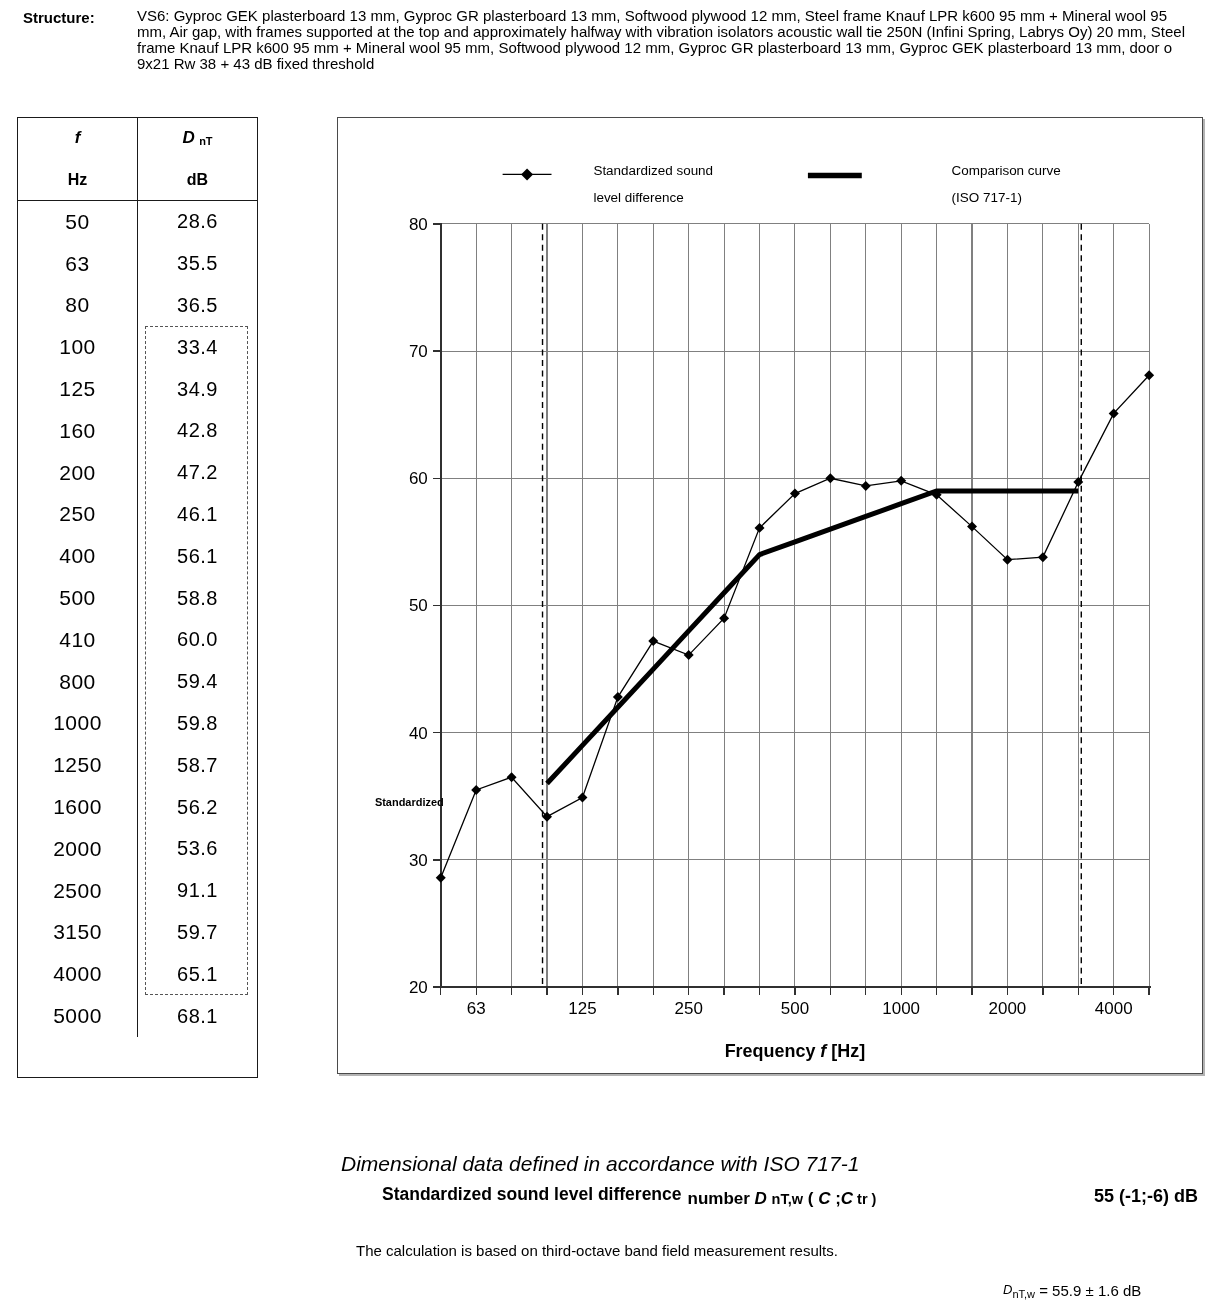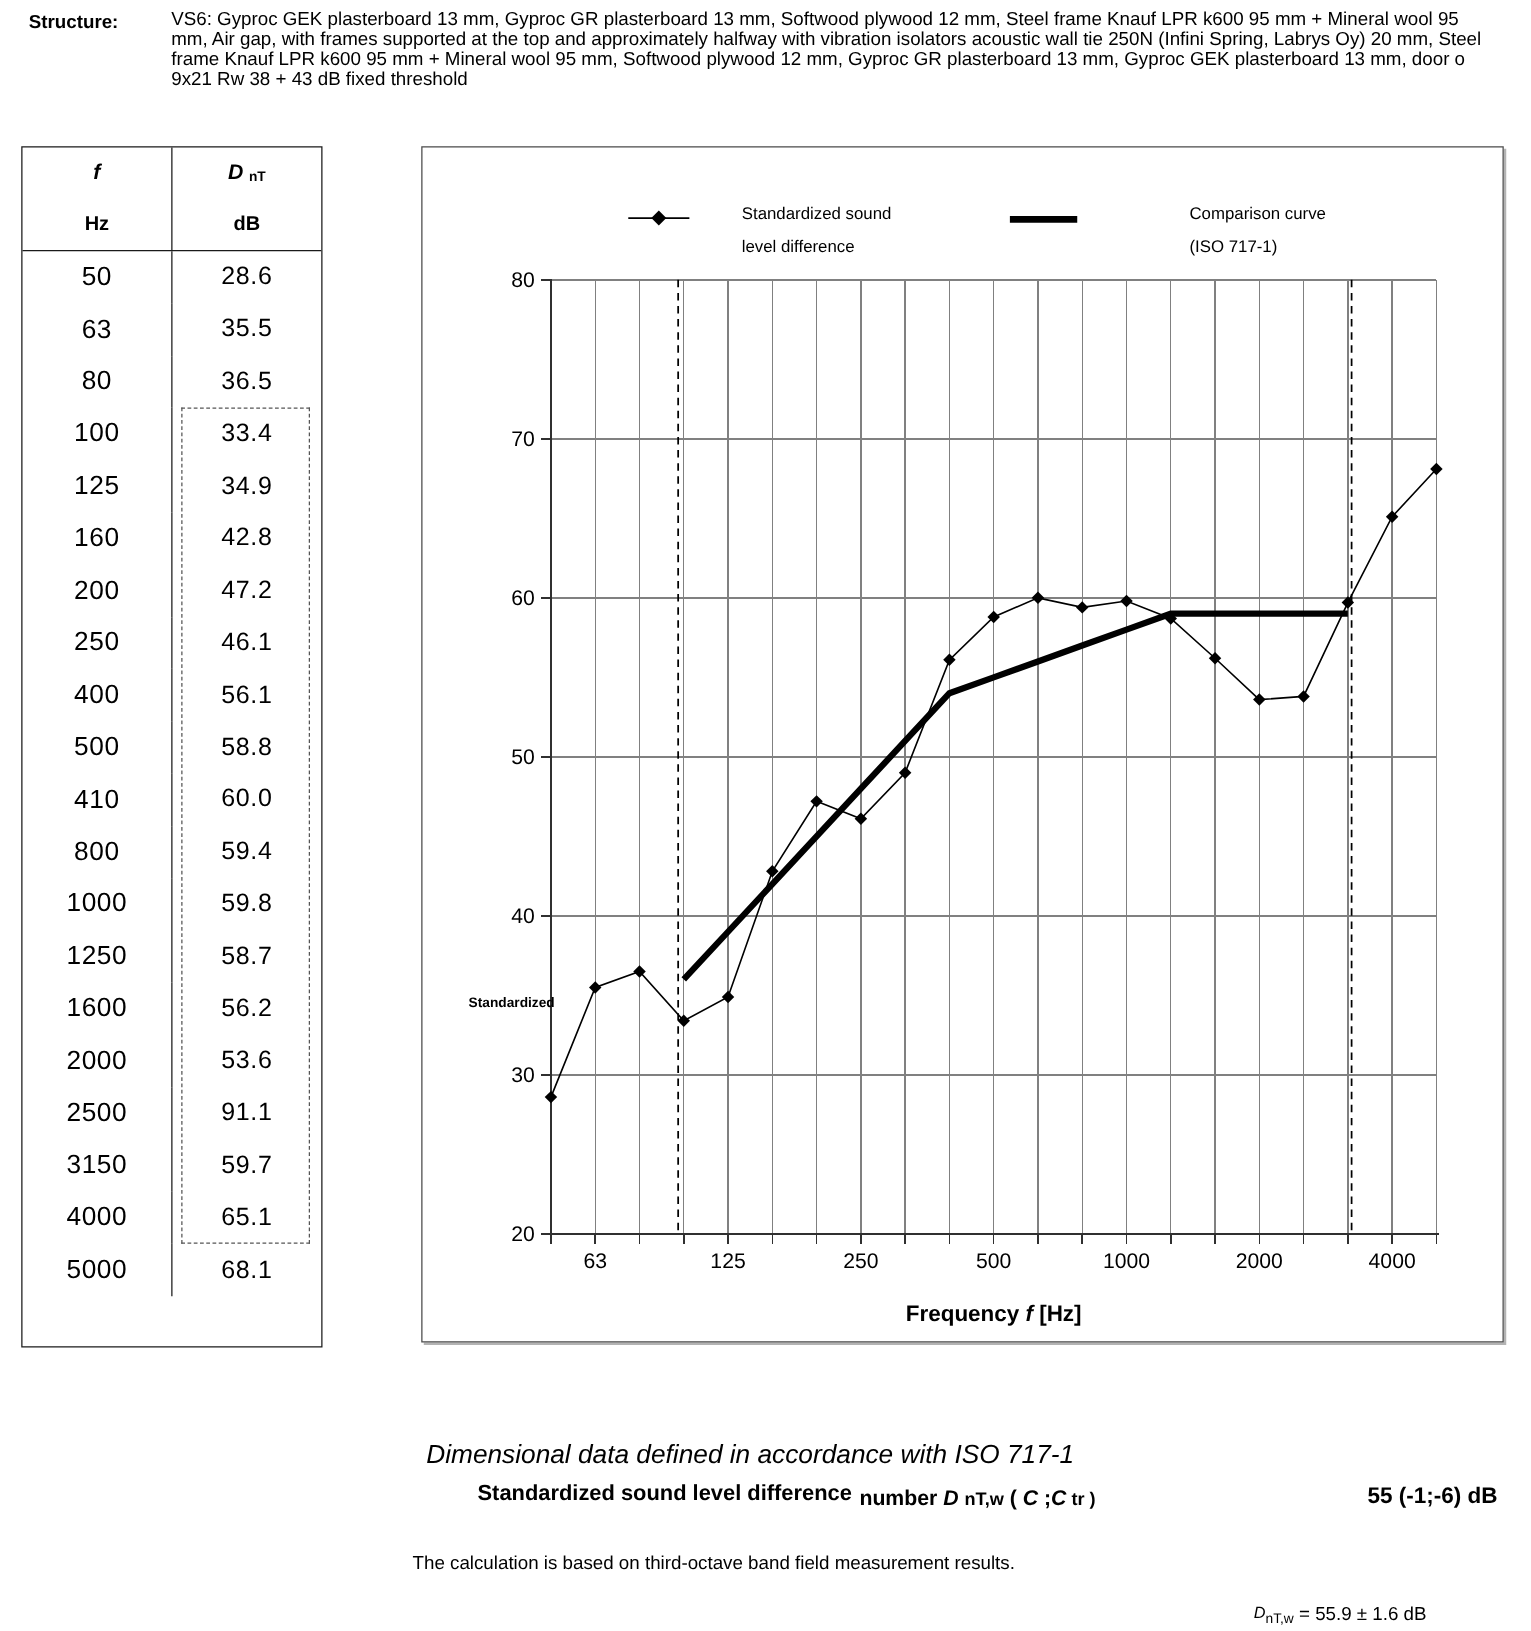--- a/index.html
+++ b/index.html
@@ -38,21 +38,21 @@
   }
   .chart-figure svg{display:block;width:100%;height:100%;}
   
   .dim-note{position:absolute;left:341px;top:1152px;font-size:21px;font-style:italic;}
   .result-line{position:absolute;left:341px;top:1184px;width:816px;height:28px;margin-left:41px;}
   .result-label{font-size:17.5px;font-weight:bold;}
   .result-symbol{font-size:17px;font-weight:bold;position:relative;top:4px;margin-left:6px;}
   .result-symbol .it{font-style:italic;}
   .result-symbol .small{font-size:14.5px;}
   .result-value{position:absolute;right:0;top:2px;font-size:18px;font-weight:bold;}
-  .calc-note{position:absolute;left:330px;top:1242px;font-size:15px;}
+  .calc-note{position:absolute;left:356px;top:1242px;font-size:15px;}
   .unc-line{position:absolute;left:341px;top:1282px;width:824px;}
   .unc-note{font-size:15px;}
   .unc-value{position:absolute;left:662px;top:0;font-size:15px;white-space:nowrap;}
   .unc-value .D{font-style:italic;font-size:13px;vertical-align:2px;}
   .unc-value .sub{font-size:11px;vertical-align:-2px;}
 </style>
 </head>
 <body>
 
 <div class="structure-label">Structure:</div>

